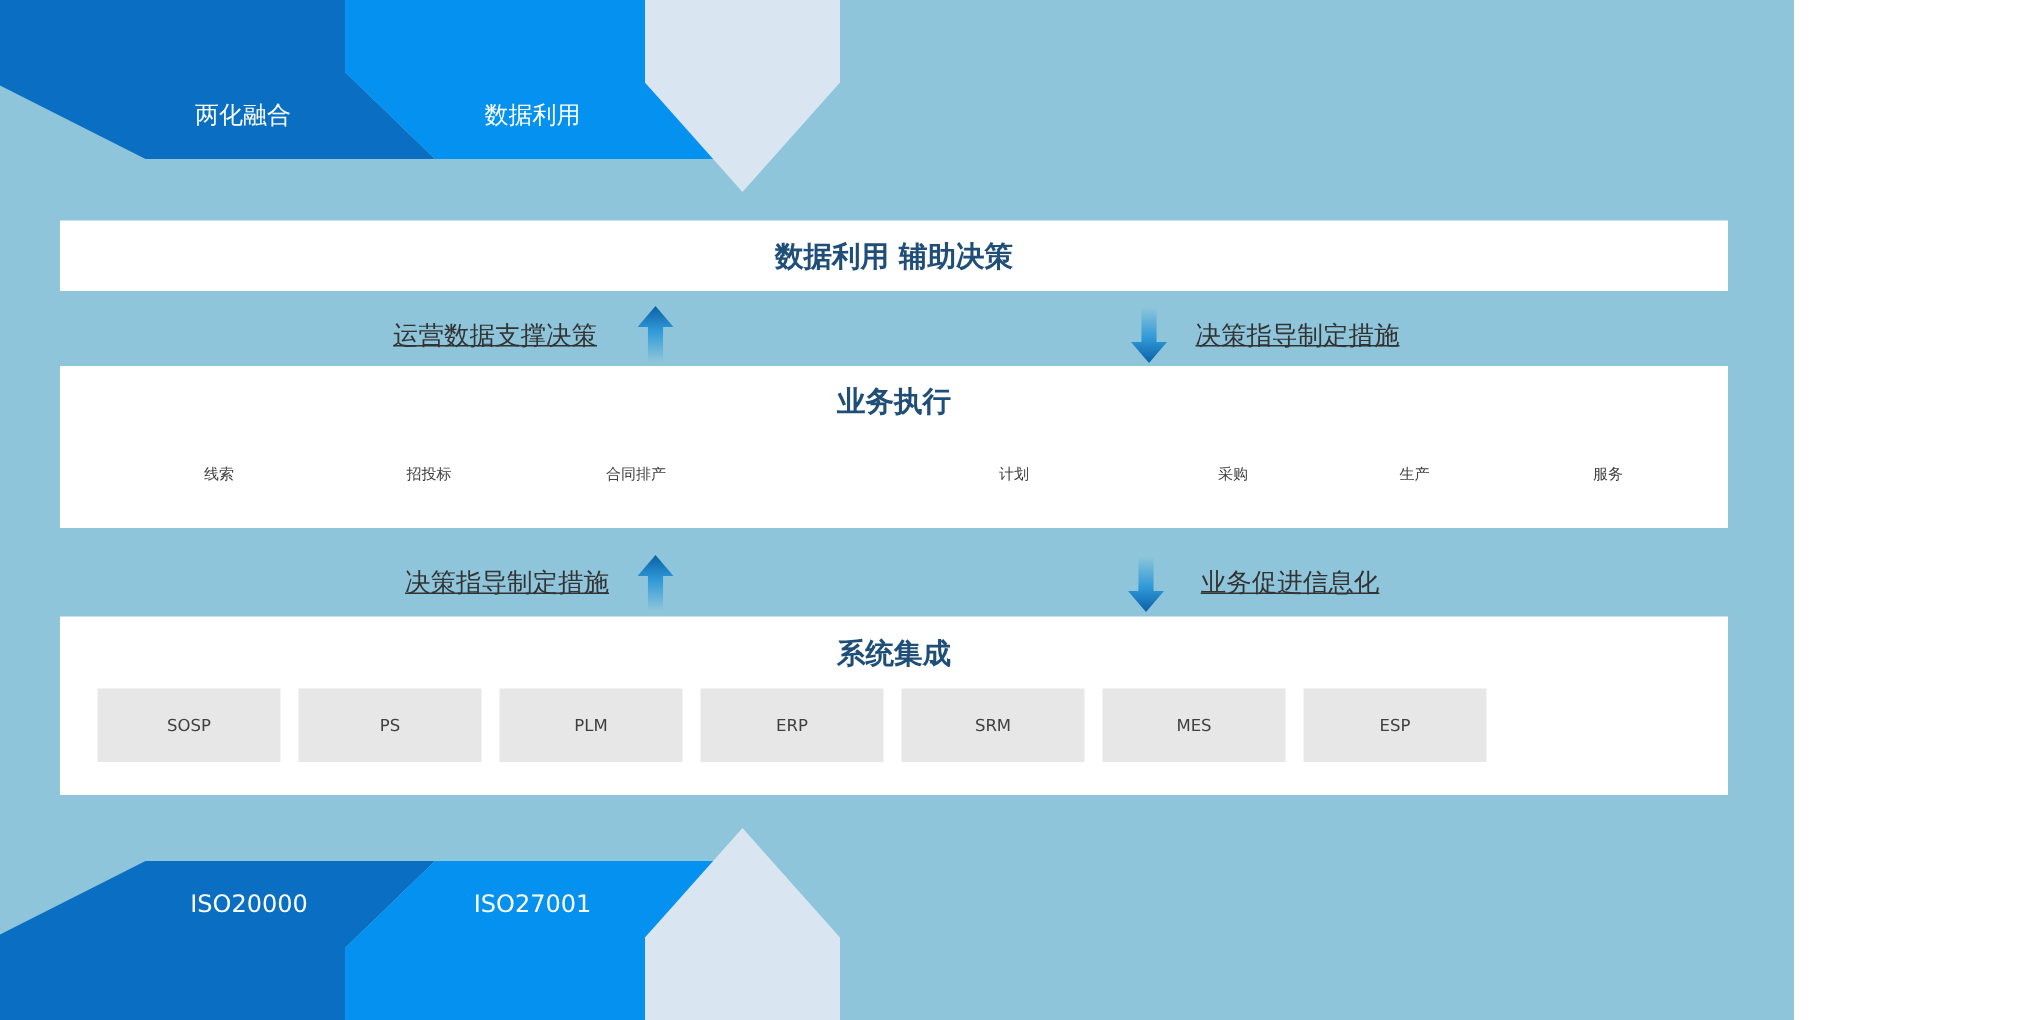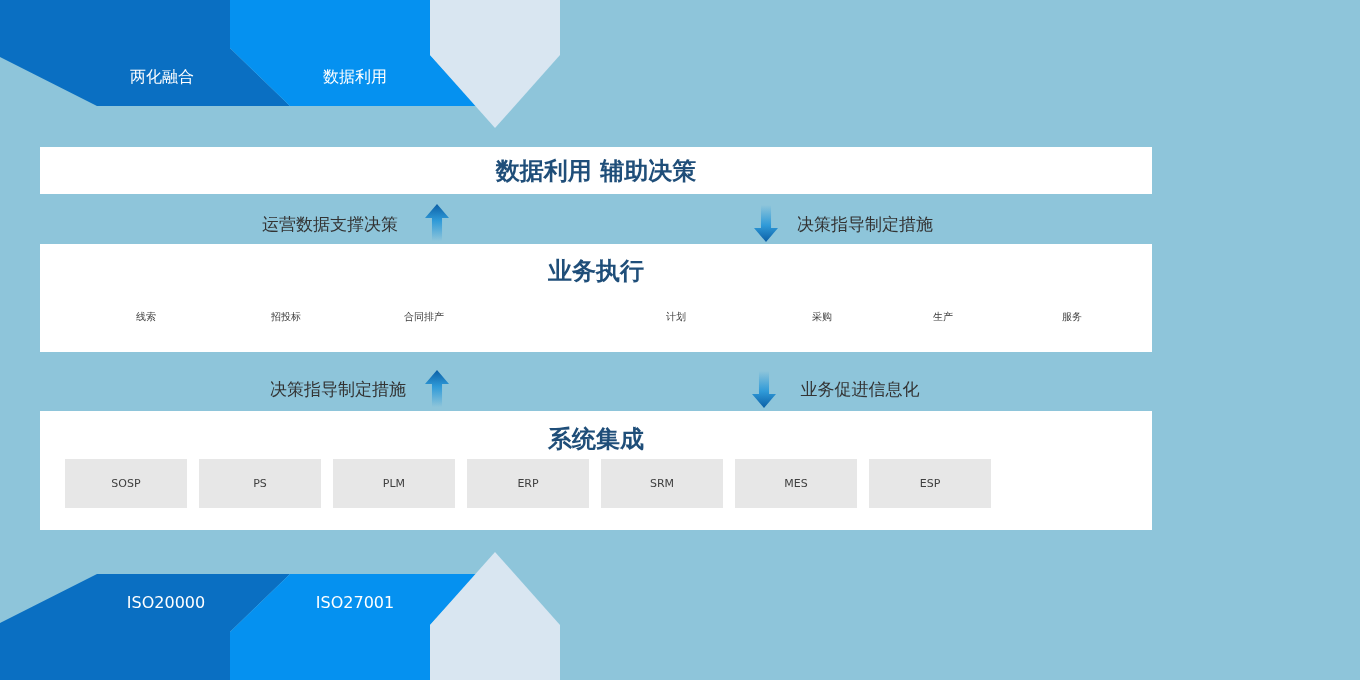--- a/index.html
+++ b/index.html
@@ -8,27 +8,27 @@
     --bright-blue:#0591f0;
     --pale-blue:#d9e6f1;
     --title-blue:#1f4e79;
     --step-gray:#e7e7e7;
     --lone-gray:#ededed;
     --text-dark:#333333;
     --step-text:#404040;
   }
   html,body{margin:0;padding:0;}
   body{font-family:"DejaVu Sans","Liberation Sans",sans-serif;}
-  .stage{position:relative;width:1360px;height:680px;background:var(--bg);overflow:hidden;}
+  .stage{position:relative;width:1196px;height:680px;background:var(--bg);overflow:hidden;}
   .overlay-svg{position:absolute;left:0;top:0;width:1360px;height:680px;pointer-events:none;}
   .abs{position:absolute;}
   .banner-label{color:#ffffff;font-size:16px;text-align:center;line-height:22px;}
   .white-bar{position:absolute;left:40px;width:1112px;background:#ffffff;}
-  .bar-title{color:var(--title-blue);font-size:24px;font-weight:bold;text-align:center;width:100%;}
-  .flow-text{color:var(--text-dark);font-size:17px;text-align:center;line-height:24px;}
+  .bar-title{color:var(--title-blue);font-size:19px;font-weight:bold;text-align:center;width:100%;}
+  .flow-text{color:var(--text-dark);font-size:17px;text-align:center;line-height:24px;text-decoration:underline;}
   .step-label{color:var(--step-text);font-size:10px;text-align:center;width:120px;line-height:22px;}
   .arrow-up{width:24px;height:37px;
     clip-path:polygon(50% 0%,100% 38%,71% 38%,71% 100%,29% 100%,29% 38%,0% 38%);
     background:linear-gradient(180deg,#0b5fa6 0%,#2f9ad8 45%,rgba(142,197,218,0) 100%);}
   .arrow-down{width:24px;height:37px;
     clip-path:polygon(29% 0%,71% 0%,71% 62%,100% 62%,50% 100%,0% 62%,29% 62%);
     background:linear-gradient(0deg,#0b5fa6 0%,#2f9ad8 45%,rgba(142,197,218,0) 100%);}
   .sys-row{position:absolute;left:25px;top:48px;display:flex;gap:12px;}
   .sys-box{width:122px;height:49px;background:var(--step-gray);display:flex;align-items:center;justify-content:center;
     color:var(--step-text);font-size:11px;}

